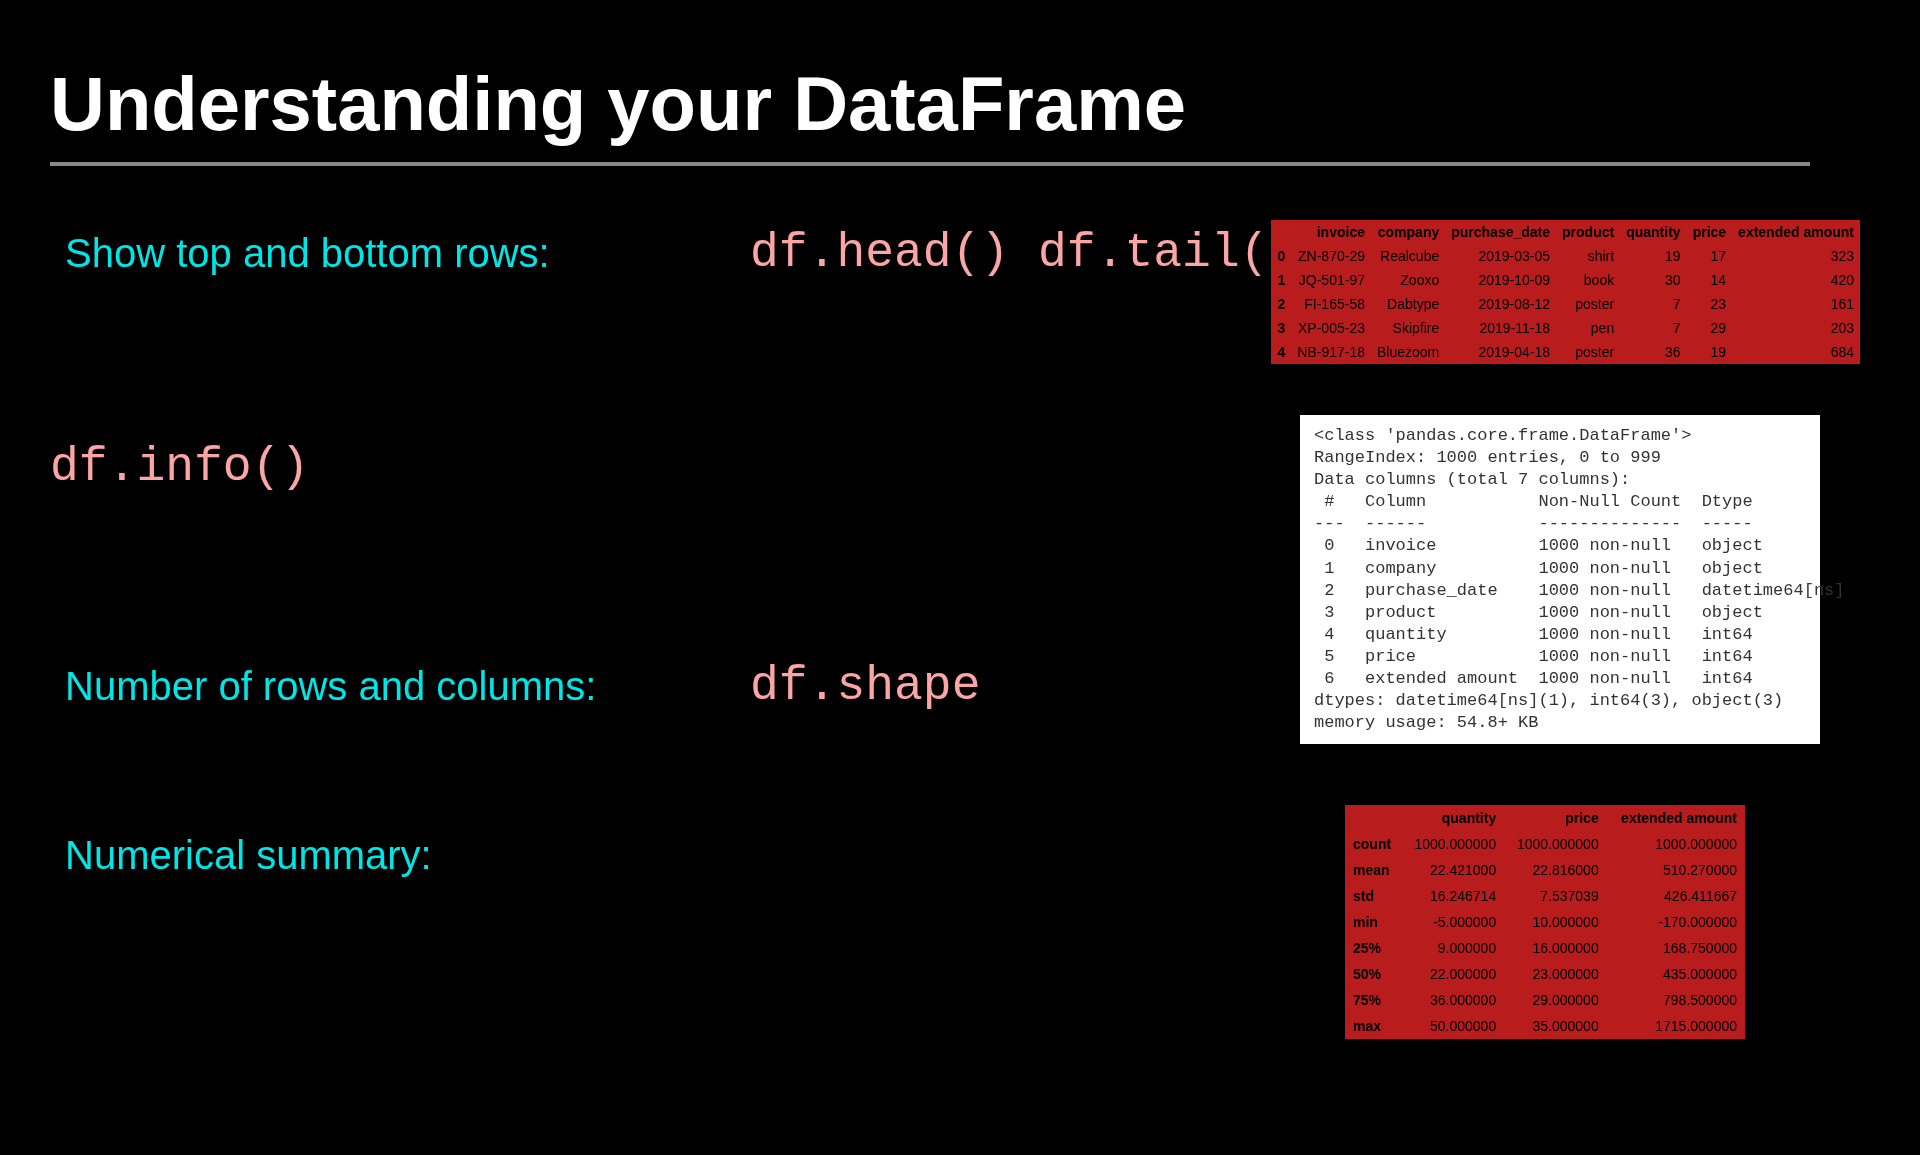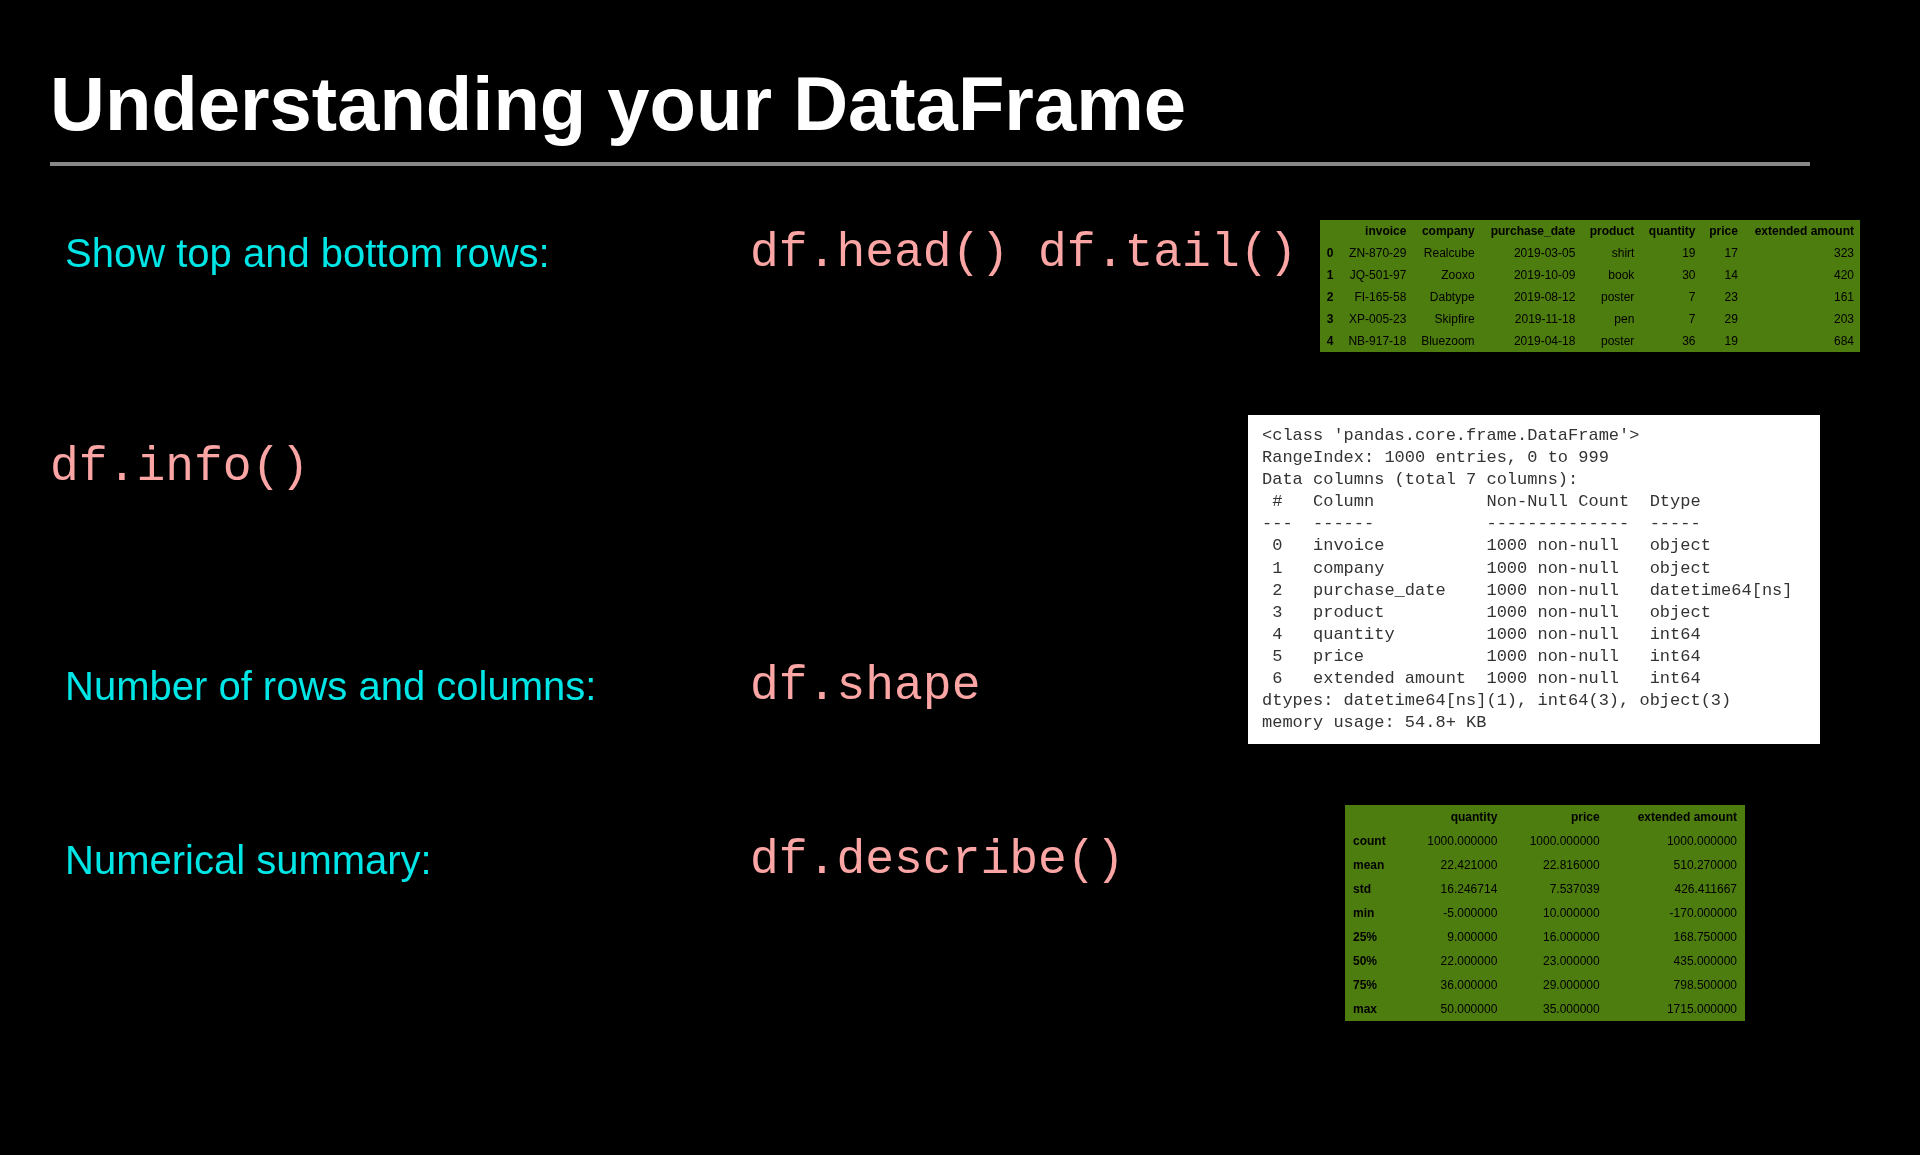--- a/index.html
+++ b/index.html
@@ -38,23 +38,23 @@
       width: 700px;
       padding-left: 15px;
     }
     .code {
       font-family: 'Courier New', monospace;
       font-size: 48px;
       color: #fca5a5;
     }
     .data-table {
       position: absolute;
-      background: #4d7c0f;
+      background: #b91c1c;
       color: #000;
-      font-size: 12px;
+      font-size: 14px;
       border-collapse: collapse;
     }
     .head-table {
       top: 220px;
       right: 60px;
       width: 540px;
     }
     .head-table th, .head-table td {
       padding: 4px 6px;
       text-align: right;
@@ -71,21 +71,21 @@
       position: absolute;
       top: 415px;
       right: 100px;
       background: #fff;
       color: #333;
       font-family: 'Courier New', monospace;
       font-size: 17px;
       padding: 10px 14px;
       line-height: 1.3;
       white-space: pre;
-      width: 572px;
+      width: 520px;
     }
     .describe-table {
       top: 805px;
       right: 175px;
       width: 400px;
     }
     .describe-table th, .describe-table td {
       padding: 5px 8px;
       text-align: right;
       white-space: nowrap;
@@ -119,21 +119,20 @@
   <div class="code">df.info()</div>
 </div>
 
 <div class="content-row">
   <div class="label">Number of rows and columns:</div>
   <div class="code">df.shape</div>
 </div>
 
 <div class="content-row">
   <div class="label">Numerical summary:</div>
-  <div class="code">df.describe()</div>
 </div>
 
 <table class="data-table head-table">
   <thead>
       <tr id="head-headers">
         <th></th>
         <th>invoice</th>
         <th>company</th>
         <th>purchase_date</th>
         <th>product</th>

